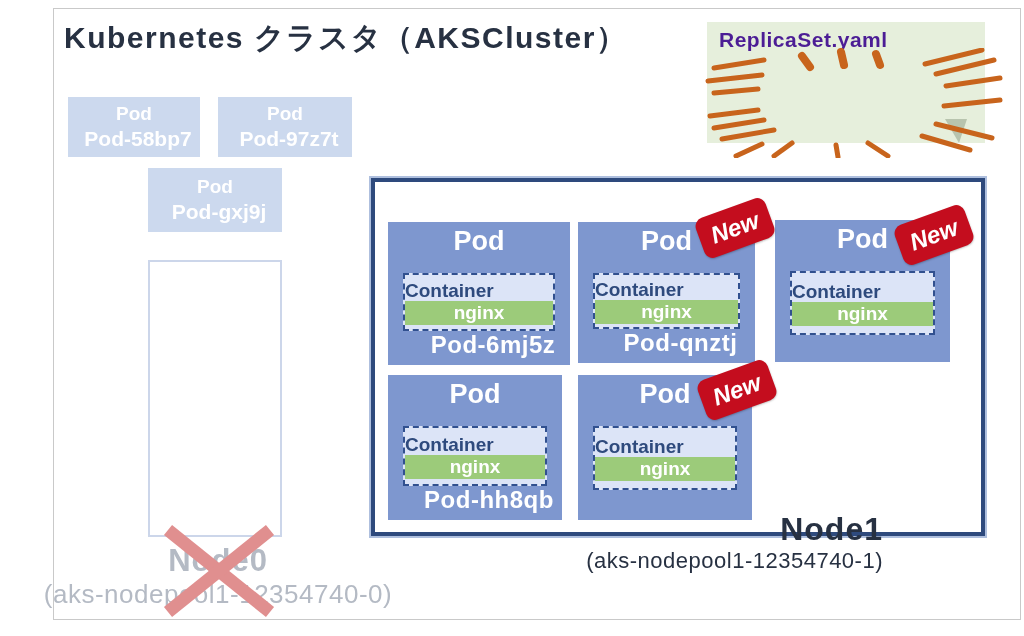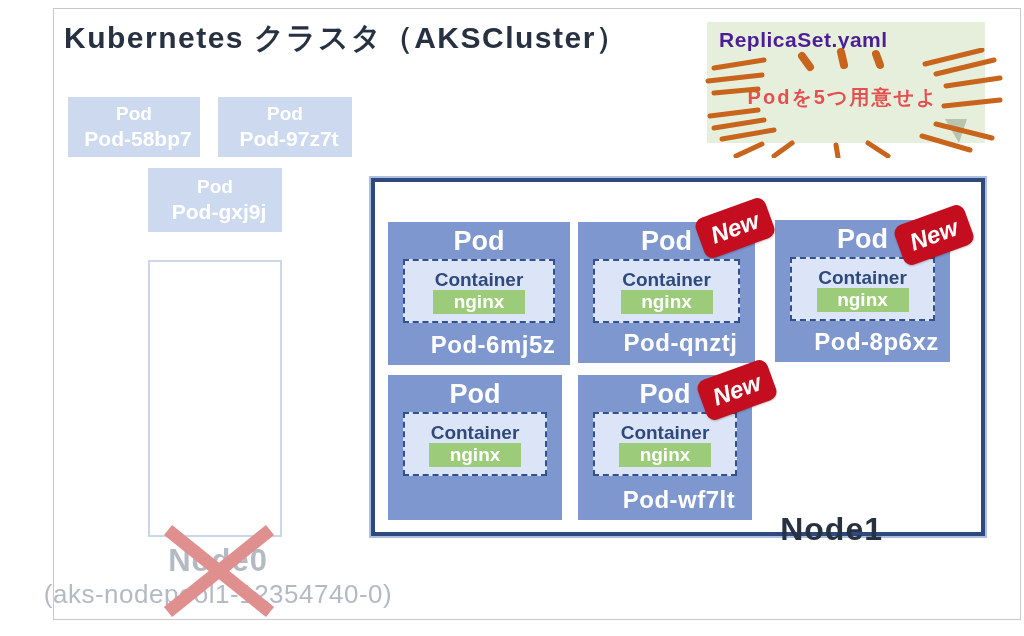--- a/index.html
+++ b/index.html
@@ -30,21 +30,21 @@
 
   
   .node1-box{position:absolute;left:371px;top:178px;width:614px;height:358px;border:4px solid #2e4a7d;outline:2px solid #aebfde;background:#ffffff;}
   .node1-label{position:absolute;left:483px;top:511px;width:400px;text-align:right;color:#273142;}
   .node1-label .nm{font-size:32px;font-weight:600;letter-spacing:1px;}
   .node1-label .hn{font-size:22px;font-weight:500;letter-spacing:0.5px;white-space:nowrap;}
 
   
   .pod{position:absolute;background:#7e97cf;color:#ffffff;display:flex;flex-direction:column;align-items:center;padding:2px 0 6px 0;}
   .pod-title{font-size:27px;font-weight:600;line-height:34px;}
-  .cbox{width:calc(100% - 30px);height:64px;margin-top:1px;background:#dce4f7;border:2px dashed #31508f;display:flex;flex-direction:column;align-items:center;justify-content:center;}
+  .cbox{width:calc(100% - 30px);height:64px;margin-top:15px;background:#dce4f7;border:2px dashed #31508f;display:flex;flex-direction:column;justify-content:center;}
   .clabel{font-size:19px;font-weight:600;color:#2e4a7d;line-height:21px;}
   .chip{min-width:92px;padding:0 10px;text-align:center;background:#9ccb7a;color:#ffffff;font-size:19px;font-weight:600;line-height:24px;}
   .pod-name{margin-top:auto;font-size:24px;font-weight:600;letter-spacing:0.5px;margin-left:28px;}
 
   
   .badge{position:absolute;width:74px;height:42px;background:#c40d1e;border-radius:9px;color:#ffffff;display:flex;align-items:center;justify-content:center;font-size:24px;font-style:italic;font-weight:600;transform:rotate(-20deg);box-shadow:0 1px 2px rgba(0,0,0,0.25);}
 </style>
 </head>
 <body>
 
@@ -95,51 +95,50 @@
     </div>
     <div class="pod-name">Pod-qnztj</div>
   </div>
 
   <div class="pod" style="left:775px;top:220px;width:175px;height:142px;">
     <div class="pod-title">Pod</div>
     <div class="cbox">
       <div class="clabel">Container</div>
       <div class="chip">nginx</div>
     </div>
-    <div class="pod-name">Pod-8p6xz</div>
   </div>
 
   <div class="pod" style="left:388px;top:375px;width:174px;height:145px;">
     <div class="pod-title">Pod</div>
     <div class="cbox">
       <div class="clabel">Container</div>
       <div class="chip">nginx</div>
     </div>
+    <div class="pod-name">Pod-hh8qb</div>
   </div>
 
   <div class="pod" style="left:578px;top:375px;width:174px;height:145px;">
     <div class="pod-title">Pod</div>
     <div class="cbox">
       <div class="clabel">Container</div>
       <div class="chip">nginx</div>
     </div>
-    <div class="pod-name">Pod-wf7lt</div>
   </div>
 
   <div class="badge" style="left:698px;top:207px;">New</div>
   <div class="badge" style="left:897px;top:214px;">New</div>
   <div class="badge" style="left:700px;top:369px;">New</div>
 
   <div class="node1-label">
     <div class="nm">Node1</div>
+    <div class="hn">(aks-nodepool1-12354740-1)</div>
   </div>
 
   <div class="note">
     <div class="note-title">ReplicaSet.yaml</div>
-    <div class="note-msg">Podを5つ用意せよ</div>
     <div class="note-fold"></div>
   </div>
   <svg class="bursts" viewBox="0 0 310 110">
     <g stroke="#c8641c" stroke-width="5" stroke-linecap="round">
       <line x1="14" y1="20" x2="64" y2="12"></line>
       <line x1="8" y1="33" x2="62" y2="27"></line>
       <line x1="14" y1="45" x2="58" y2="41"></line>
       <line x1="10" y1="68" x2="58" y2="62"></line>
       <line x1="14" y1="80" x2="64" y2="72"></line>
       <line x1="22" y1="91" x2="74" y2="82"></line>

